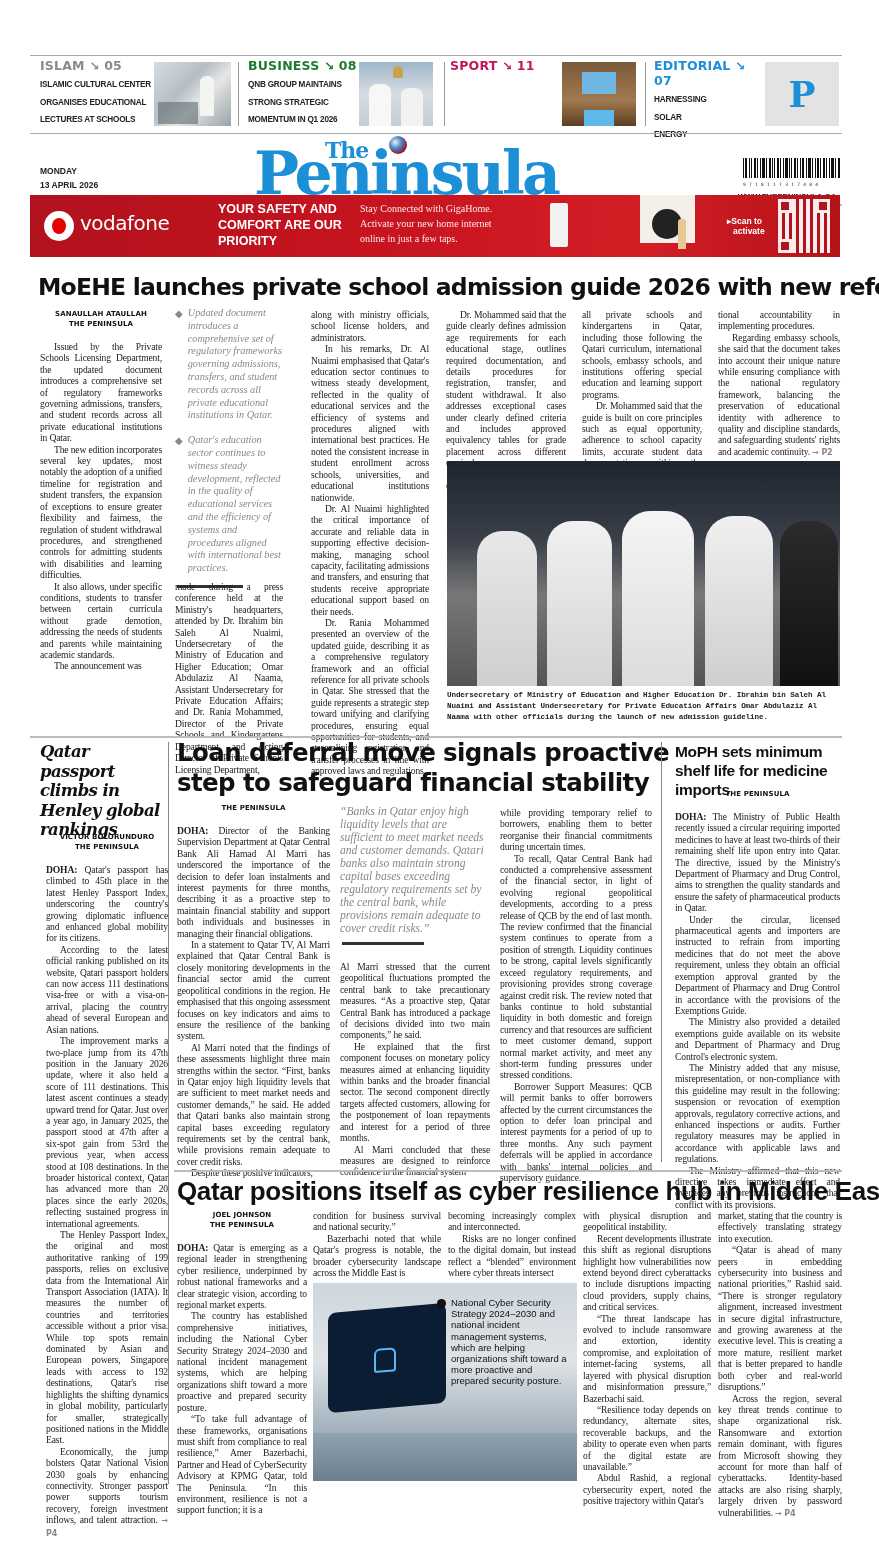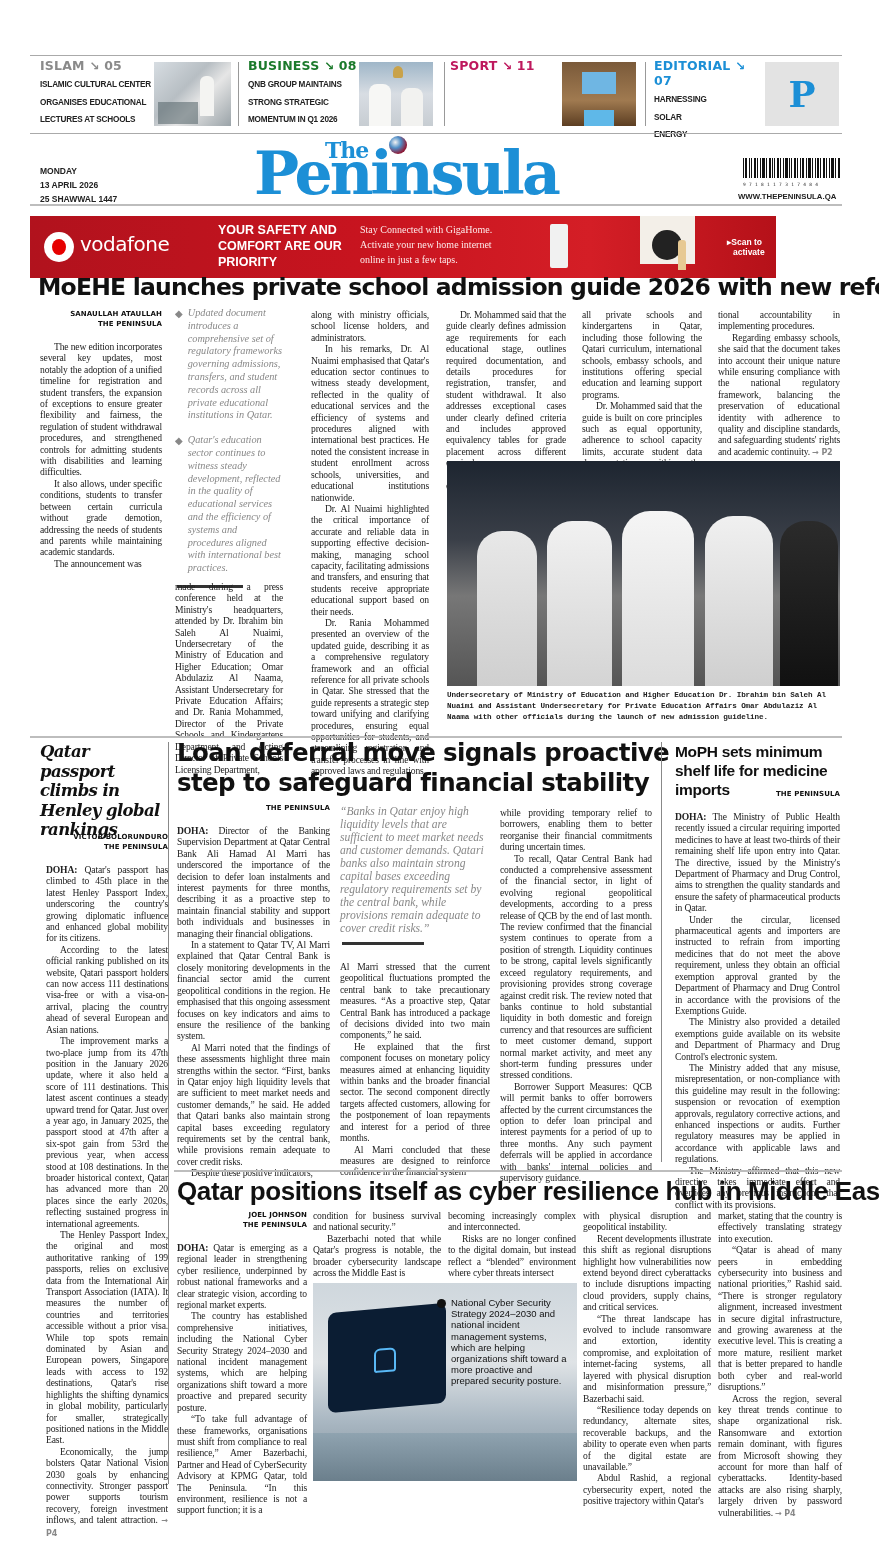--- a/index.html
+++ b/index.html
@@ -9,28 +9,28 @@
 .teaser{position:absolute;top:58px;height:72px}
 .teaser .kicker{font-family:"DejaVu Sans",sans-serif;font-weight:bold;font-size:12.5px;letter-spacing:.2px}
 .teaser .kicker .arrow{font-size:12px}
 .teaser .lines{font-family:"Liberation Sans",sans-serif;font-weight:bold;font-size:8.2px;line-height:17.5px;margin-top:3px;letter-spacing:-.2px;color:#222;text-transform:uppercase}
 .thumb{position:absolute;top:62px;width:77px;height:64px}
 .vsep{position:absolute;width:1px;background:#999}
 .dateline{font-family:"Liberation Sans",sans-serif;font-weight:bold;font-size:8.5px;line-height:14px}
 .col{position:absolute;font-size:9.6px;line-height:11.4px;text-align:justify;hyphens:auto;letter-spacing:-.15px}
 .col p{text-indent:14px}
 .col p.first{text-indent:0}
-.byline{font-family:"DejaVu Sans",sans-serif;font-weight:bold;font-size:7px;line-height:10px;letter-spacing:.1px;color:#111;margin-bottom:12px;text-align:right}
+.byline{font-family:"DejaVu Sans",sans-serif;font-weight:bold;font-size:7px;line-height:10px;letter-spacing:.1px;color:#111;margin-bottom:12px;text-align:center}
 .dateline-b{font-weight:bold}
 .pull{font-style:italic;color:#888;font-size:11.3px;line-height:13.5px;text-align:left}
 .hl{position:absolute;font-family:"DejaVu Sans",sans-serif;font-weight:bold;color:#111;letter-spacing:-.5px}
 .cont{font-family:"DejaVu Sans",sans-serif;font-weight:bold;color:#888;font-size:8px}
 .photo{position:absolute;overflow:hidden}
 .caption{position:absolute;font-family:Liberation Mono, monospace;font-size:7.6px;line-height:11px;color:#222;font-weight:bold;letter-spacing:-.1px}
-.ad{position:absolute;left:30px;top:216px;width:746px;height:62px;background:linear-gradient(90deg,#b1121d 0%,#c8141f 45%,#d41e26 75%,#b51119 100%);overflow:hidden}
+.ad{position:absolute;left:30px;top:195px;width:810px;height:62px;background:linear-gradient(90deg,#b1121d 0%,#c8141f 45%,#d41e26 75%,#b51119 100%);overflow:hidden}
 </style>
 </head>
 <body>
 
 <div class="rule" style="left:30px;top:55px;width:812px;height:1px;background:#aaa"></div>
 
 <div class="teaser" style="left:40px;width:120px">
   <div class="kicker" style="color:#8a8a8a"><span>ISLAM</span> <span class="arrow">↘</span> <span>05</span></div>
   <div class="lines">
     <div>ISLAMIC CULTURAL CENTER</div>
@@ -171,20 +171,21 @@
   </div>
 </div>
 
 <div class="hl" style="left:38px;top:273px;font-size:23.5px;letter-spacing:-.8px;white-space:nowrap">MoEHE launches private school admission guide 2026 with new reforms</div>
 
 <div class="col" style="left:40px;top:309px;width:122px">
   <div class="byline">
       <div>SANAULLAH ATAULLAH</div>
       <div>THE PENINSULA</div>
     </div>
+  <p>Issued by the Private Schools Licensing Department, the updated document introduces a comprehensive set of regulatory frameworks governing admissions, transfers, and student records across all private educational institutions in Qatar.</p>
   <p>The new edition incorporates several key updates, most notably the adoption of a unified timeline for registration and student transfers, the expansion of exceptions to ensure greater flexibility and fairness, the regulation of student withdrawal procedures, and strengthened controls for admitting students with disabilities and learning difficulties.</p>
   <p>It also allows, under specific conditions, students to transfer between certain curricula without grade demotion, addressing the needs of students and parents while maintaining academic standards.</p>
   <p>The announcement was</p>
 </div>
 
 <div class="abs" style="left:175px;top:307px;width:108px">
   <div style="display:flex;gap:5px">
     <span style="color:#888;font-size:10px;line-height:13px">◆</span>
     <div class="pull" style="font-size:10.3px;line-height:12.8px">Updated document introduces a comprehensive set of regulatory frameworks governing admissions, transfers, and student records across all private educational institutions in Qatar.</div>
   </div>

